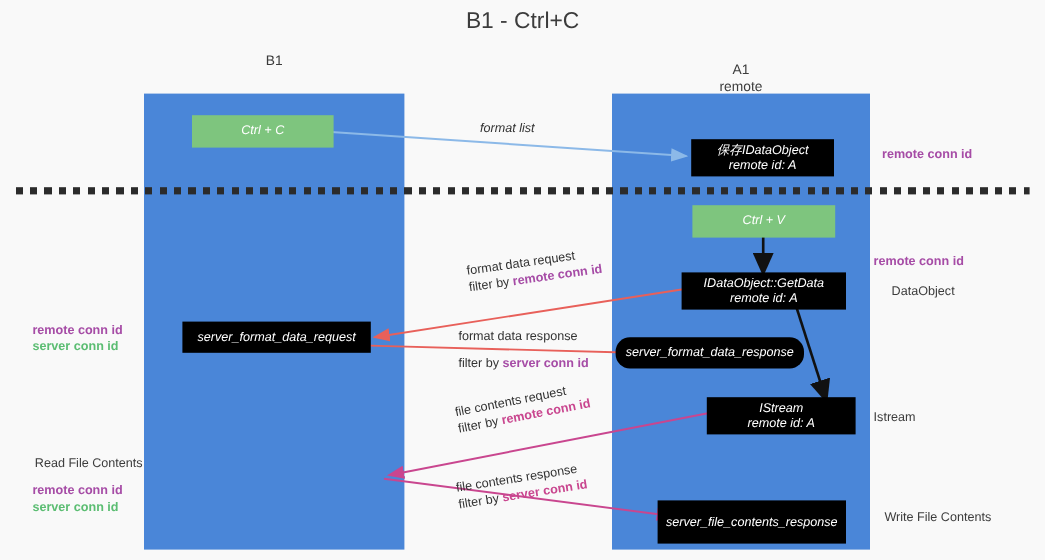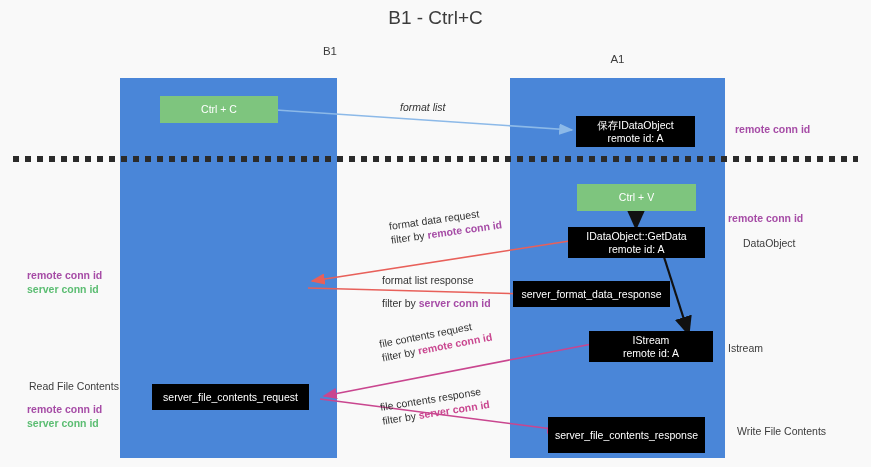--- a/index.html
+++ b/index.html
@@ -26,21 +26,21 @@
   #col-b1 { left: 120px; top: 78px; width: 217px; height: 380px; }
   #col-a1 { left: 510px; top: 78px; width: 215px; height: 380px; }
 
   .col-head {
     position: absolute;
     text-align: center;
     color: #3c3c3c;
     font-size: 11.5px;
     line-height: 14px;
   }
-  #head-b1 { left: 120px; top: 44px; width: 217px; text-align: right; }
+  #head-b1 { left: 120px; top: 44px; width: 217px; }
   #head-a1 { left: 510px; top: 52px; width: 215px; }
 
   #title {
     position: absolute;
     left: 0; top: 8px;
     width: 871px;
     text-align: center;
     color: #3c3c3c;
     font-size: 19px;
     line-height: 19px;
@@ -50,20 +50,21 @@
     position: absolute;
     display: flex;
     flex-direction: column;
     align-items: center;
     justify-content: center;
     color: #ffffff;
     font-size: 10.5px;
     line-height: 13px;
     text-align: center;
     box-sizing: border-box;
+    font-style: italic;
   }
   .node.green { background: #7ec57e; }
   .node.orange { background: #fbb martyr; }
   .node.orange { background: #000000; }
 
   .label {
     position: absolute;
     font-size: 10.5px;
     line-height: 14px;
     color: #3c3c3c;
@@ -102,20 +103,21 @@
 
   <div id="title">
     <div>B1 - Ctrl+C</div>
   </div>
 
   <div id="head-b1" class="col-head">
     <div>B1</div>
   </div>
   <div id="head-a1" class="col-head">
     <div>A1</div>
+    <div>remote</div>
   </div>
 
   <div id="col-b1" class="col"></div>
   <div id="col-a1" class="col"></div>
 
   <svg class="overlay">
     <defs>
       <marker id="ah-blue" markerWidth="9" markerHeight="7" refX="8" refY="3.5" orient="auto">
         <polygon points="0 0, 9 3.5, 0 7" fill="#8cb9e8"></polygon>
       </marker>
@@ -149,60 +151,60 @@
 
   <div class="node green" style="left:160px; top:96px; width:118px; height:27px;">
     <span>Ctrl + C</span>
   </div>
 
   <div class="node orange" style="left:576px; top:116px; width:119px; height:31px;">
     <span>保存IDataObject</span>
     <span>remote id: A</span>
   </div>
 
-  <div class="node green" style="left:577px; top:171px; width:119px; height:27px;margin-top:13px;">
+  <div class="node green" style="left:577px; top:171px; width:119px; height:27px;">
     <span>Ctrl + V</span>
   </div>
 
   <div class="node orange" style="left:568px; top:227px; width:137px; height:31px;">
     <span>IDataObject::GetData</span>
     <span>remote id: A</span>
   </div>
 
-
-  <div class="node orange" style="left:513px; top:281px; width:157px; height:26px;">
+  <div class="node orange" style="left:152px; top:268px; width:157px; height:26px;">
+    <span>server_format_data_request</span>
+  </div>
+
+  <div class="node orange" style="left:513px; top:281px; width:157px; height:26px;border-radius:12px;">
     <span>server_format_data_response</span>
   </div>
 
   <div class="node orange" style="left:589px; top:331px; width:124px; height:31px;">
     <span>IStream</span>
     <span>remote id: A</span>
   </div>
 
-  <div class="node orange" style="left:152px; top:384px; width:157px; height:26px;">
-    <span>server_file_contents_request</span>
-  </div>
 
   <div class="node orange" style="left:548px; top:417px; width:157px; height:36px;">
     <span>server_file_contents_response</span>
   </div>
 
   <div class="label arrowlabel" style="left:400px; top:100px;font-style:italic;">
     <span>format list</span>
   </div>
 
   <div class="label arrowlabel rot-a" style="left:388px; top:219px;">
     <div>format data request</div>
     <div>
       <span>filter by </span><span class="pp">remote conn id</span>
     </div>
   </div>
 
   <div class="label arrowlabel" style="left:382px; top:273px;">
-    <div>format list response</div>
+    <div>format data response</div>
     <div style="margin-top:9px;">
       <span>filter by </span><span class="pp">server conn id</span>
     </div>
   </div>
 
   <div class="label arrowlabel rot-b" style="left:378px; top:337px;">
     <div>file contents request</div>
     <div>
       <span>filter by </span><span class="mm">remote conn id</span>
     </div>

